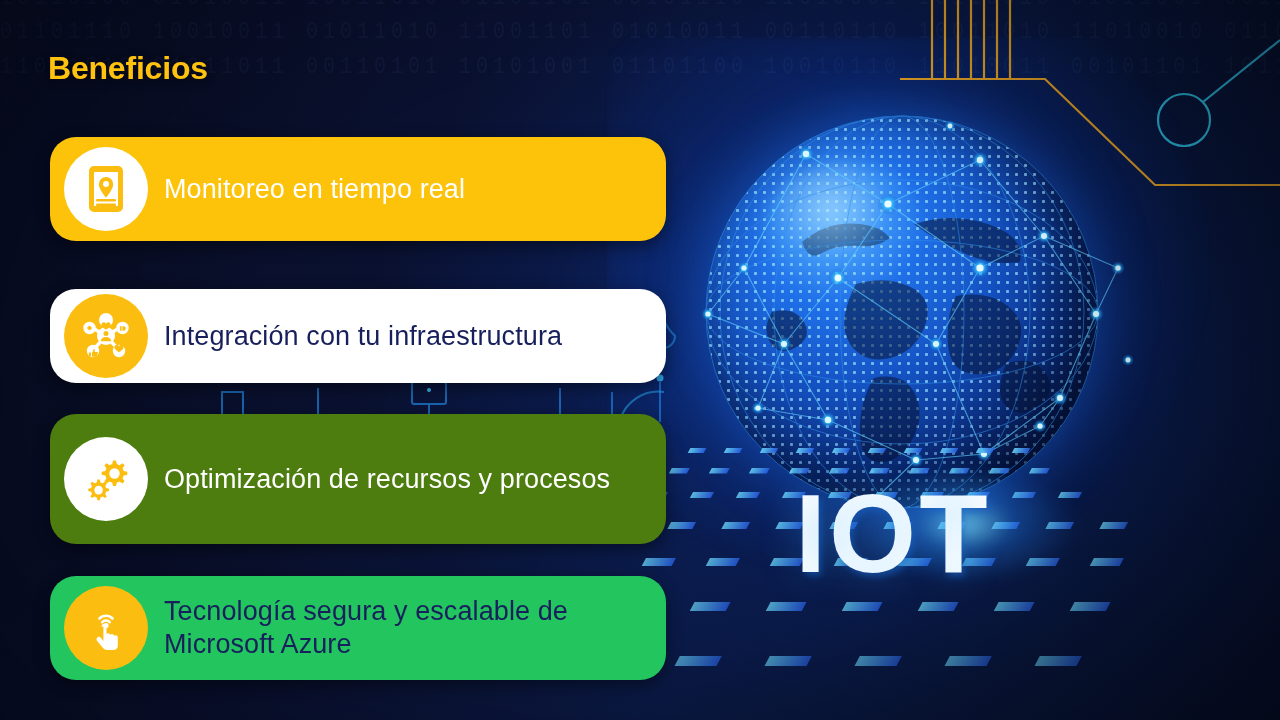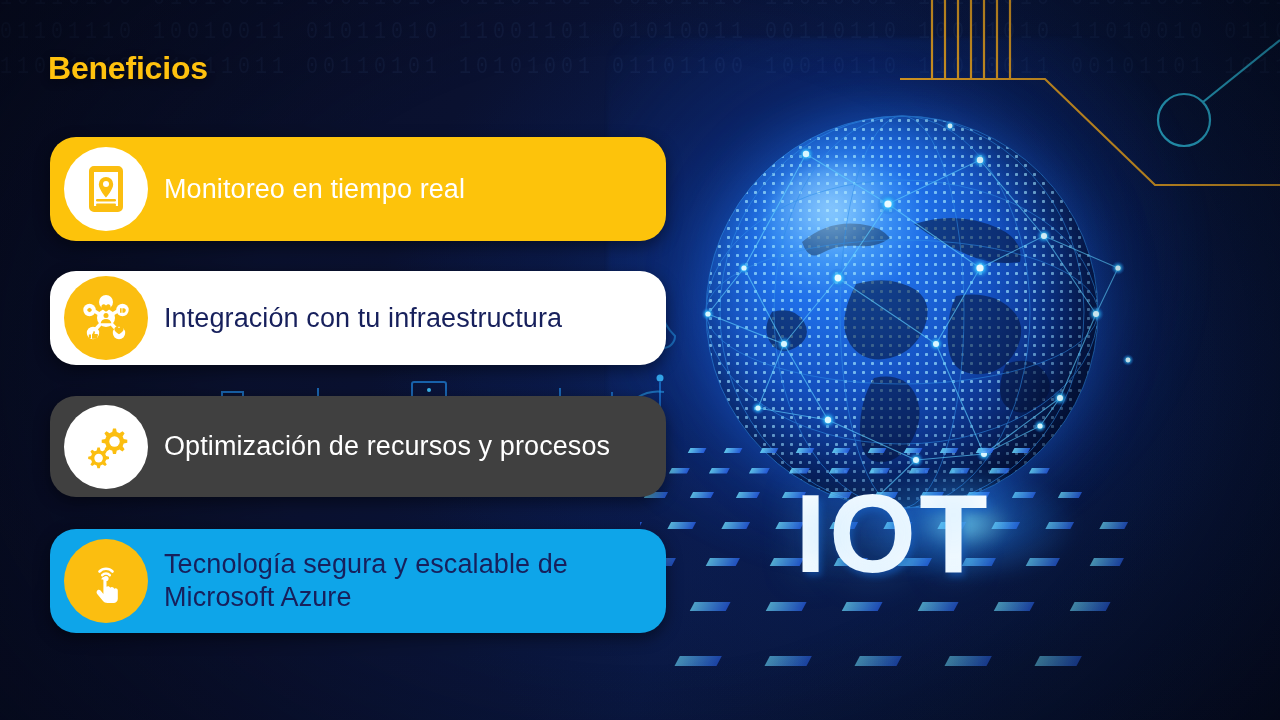--- a/index.html
+++ b/index.html
@@ -137,29 +137,29 @@
     position: absolute;
     left: 50px;
     top: 137px;
     width: 616px;
   }
   .card {
     position: relative;
     display: flex;
     align-items: center;
     border-radius: 26px;
-    margin-bottom: 30px;
+    margin-bottom: 48px;
     box-shadow: 0 5px 16px rgba(0,0,0,0.45);
     padding: 0 18px 0 14px;
     box-sizing: border-box;
   }
   .card.c1 { height: 104px; background: #FDC30B; }
   .card.c2 { height: 94px; background: #FFFFFF; margin-bottom: 31px; }
-  .card.c3 { height: 101px; background: #404040; margin-bottom: 32px; }
-  .card.c4 { height: 104px; background: #0ea5e9; margin-bottom: 0; }
+  .card.c3 { height: 130px; background: #4d7c0f; margin-bottom: 32px; }
+  .card.c4 { height: 104px; background: #22c55e; margin-bottom: 0; }
 
   .icon-circle {
     flex: 0 0 auto;
     width: 84px;
     height: 84px;
     border-radius: 50%;
     display: flex;
     align-items: center;
     justify-content: center;
   }

